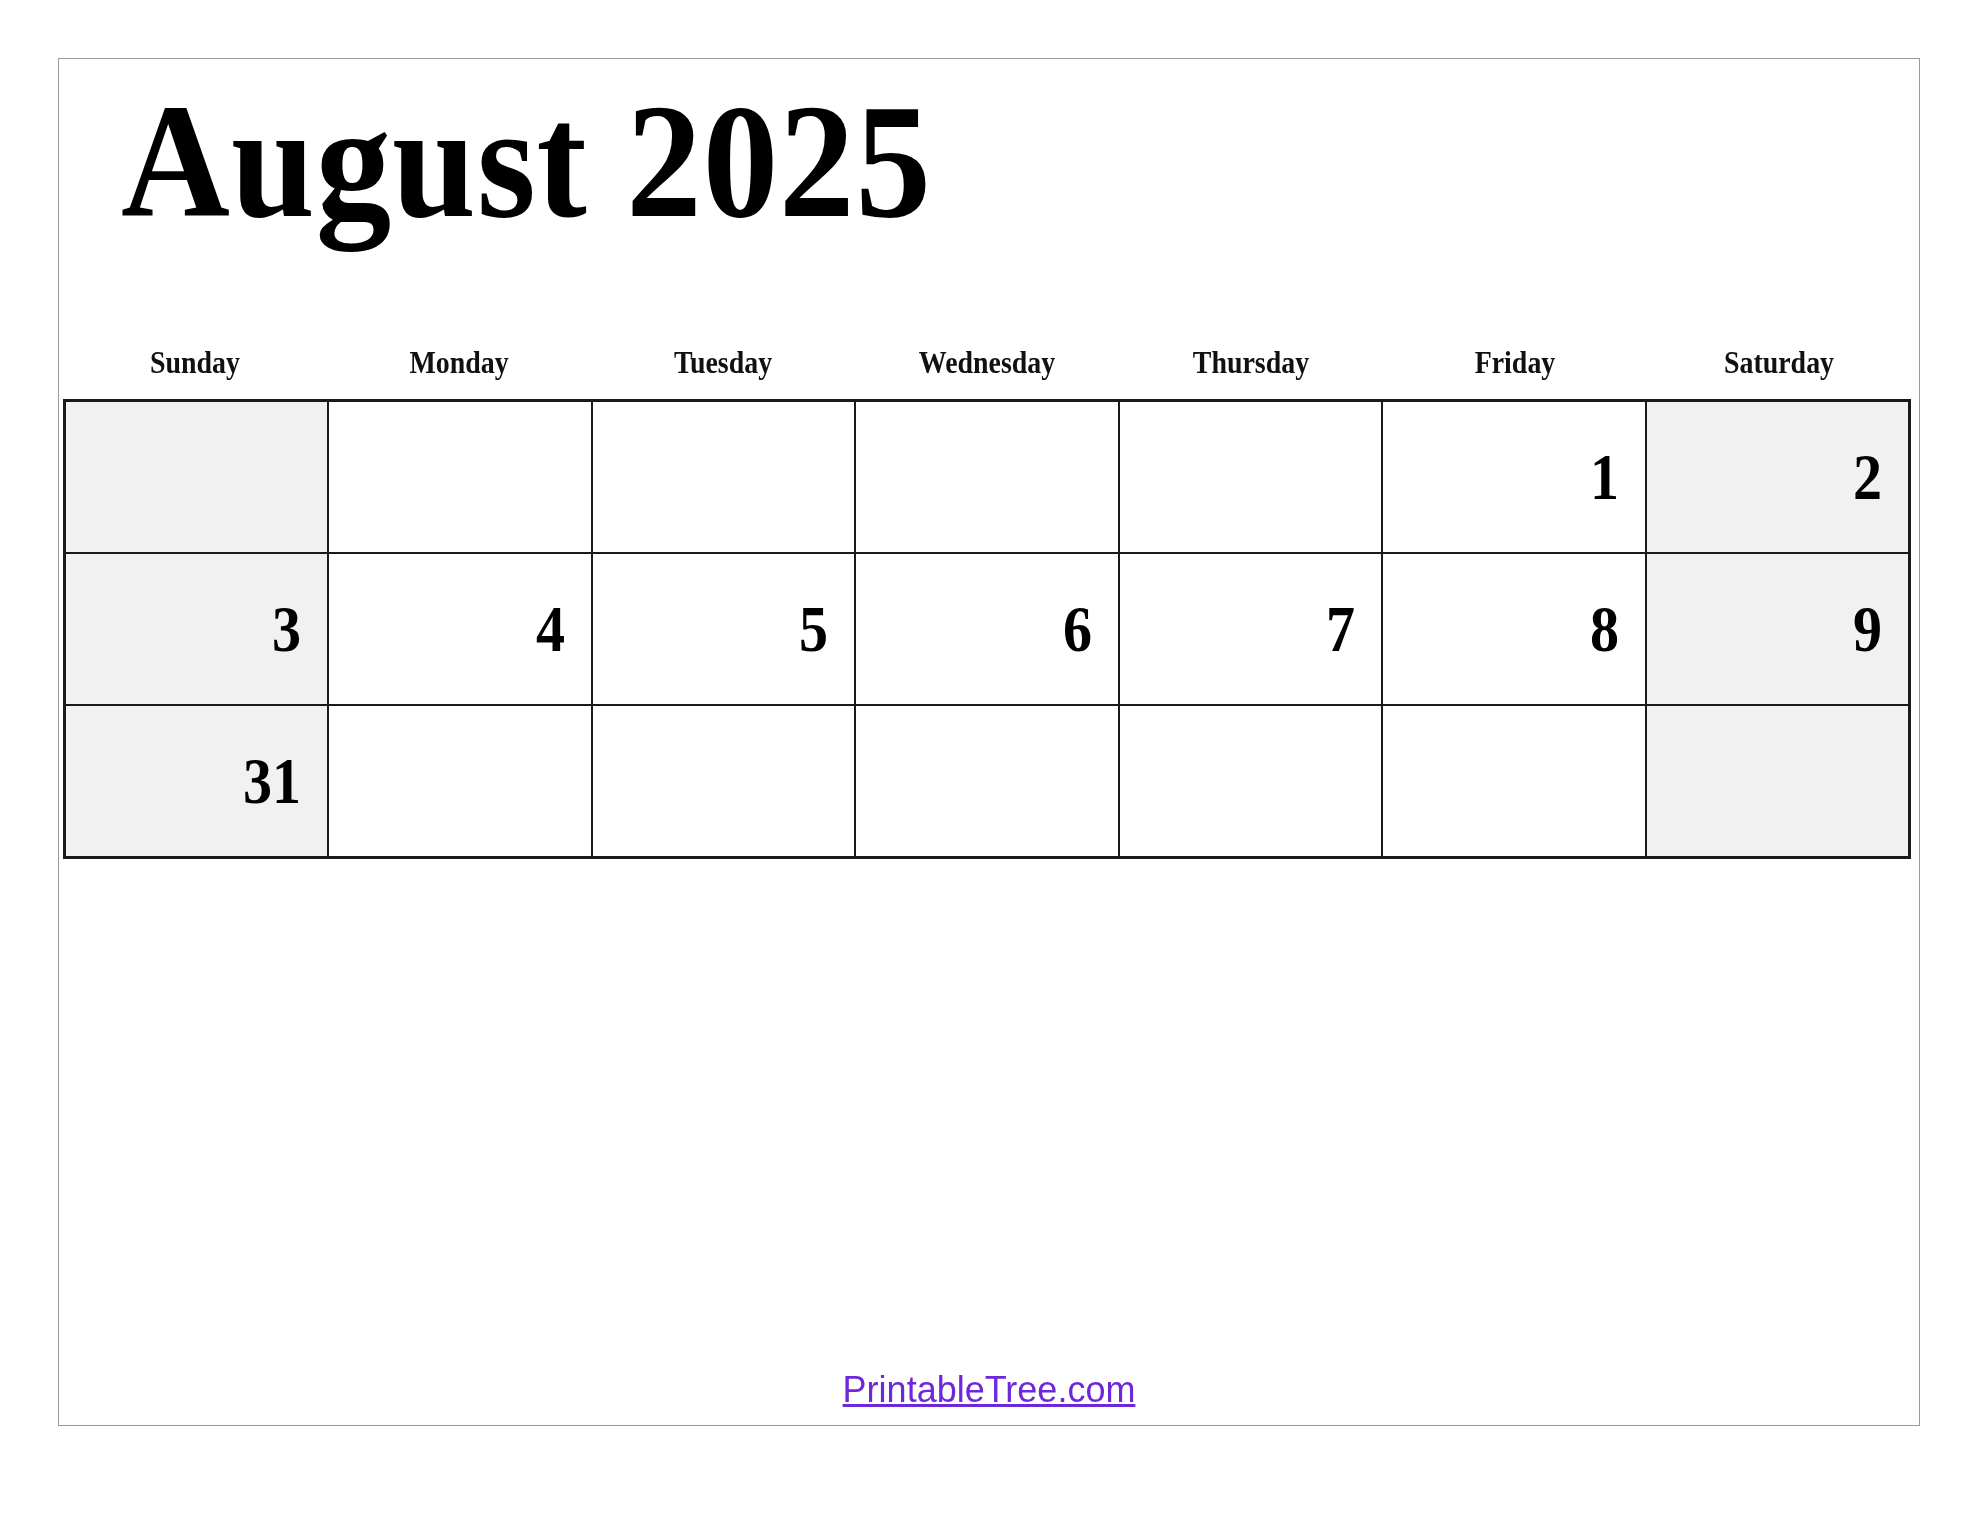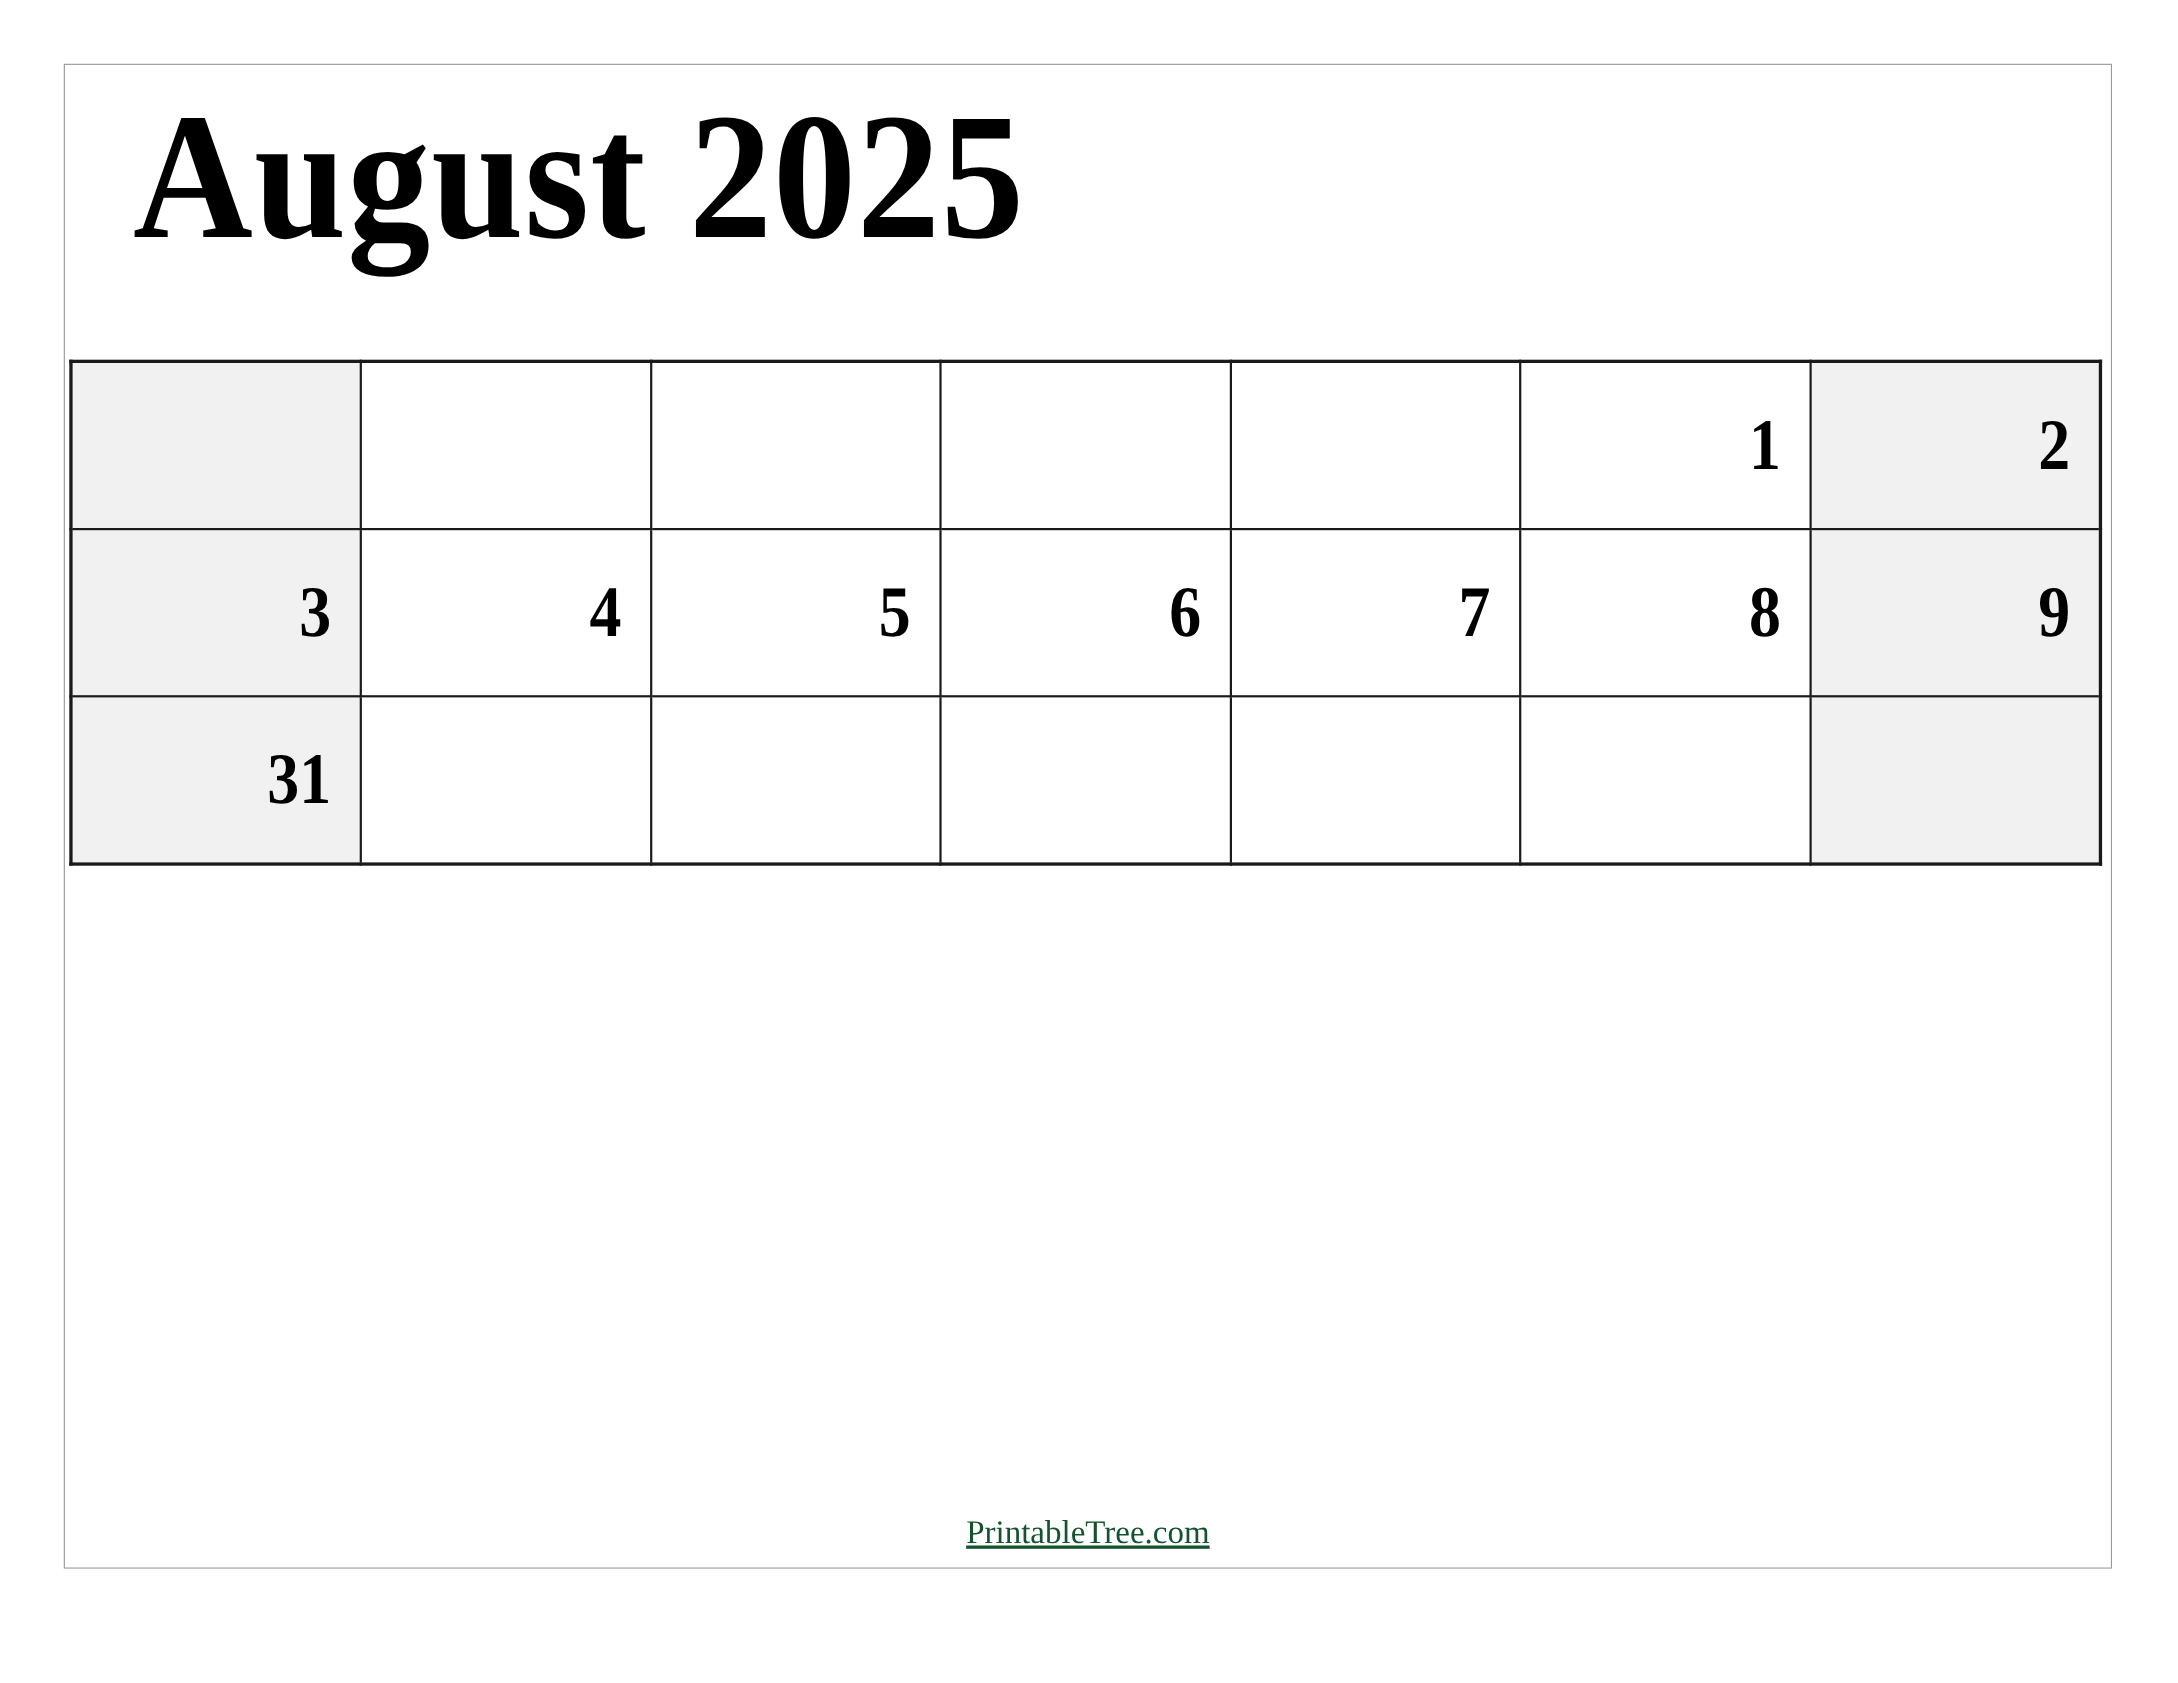--- a/index.html
+++ b/index.html
@@ -105,38 +105,47 @@
 
   .footer {
     position: absolute;
     left: 0;
     bottom: 14px;
     width: 100%;
     text-align: center;
   }
 
   .footer-link {
-    font-family: Liberation Serif, serif;
-    font-size: 30px;
-    color: #14532d;
+    font-family: Liberation Sans, sans-serif;
+    font-size: 36px;
+    color: #6d28d9;
     text-decoration: underline;
     cursor: pointer;
   }
 </style>
 </head>
 <body>
 
 <div class="page">
 
   <div class="title-wrap">
     <div class="cal-title">August 2025</div>
   </div>
 
   <div class="grid-area">
 
+    <div class="weekday-row">
+      <div class="weekday">Sunday</div>
+      <div class="weekday">Monday</div>
+      <div class="weekday">Tuesday</div>
+      <div class="weekday">Wednesday</div>
+      <div class="weekday">Thursday</div>
+      <div class="weekday">Friday</div>
+      <div class="weekday">Saturday</div>
+    </div>
 
     <table class="cal-table">
       <tbody>
         <tr>
           <td class="weekend"><span class="daynum"></span></td>
           <td><span class="daynum"></span></td>
           <td><span class="daynum"></span></td>
           <td><span class="daynum"></span></td>
           <td><span class="daynum"></span></td>
           <td><span class="daynum">1</span></td>

